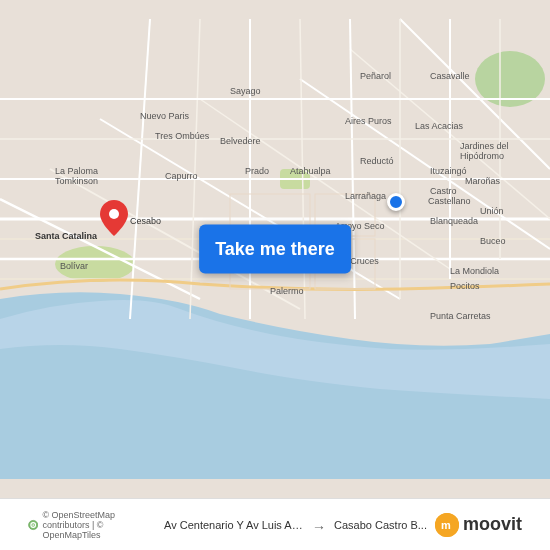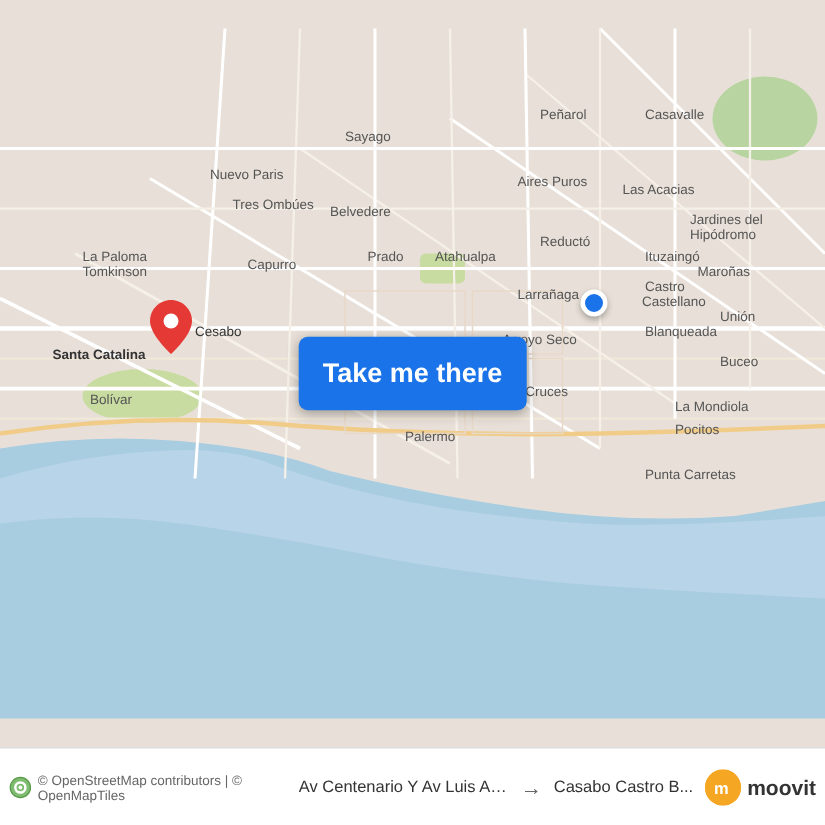--- a/index.html
+++ b/index.html
@@ -63,21 +63,21 @@
       border: 3px solid white;
       border-radius: 50%;
       box-shadow: 0 2px 4px rgba(0,0,0,0.3);
     }
 
     
     .bottom-bar {
       background: white;
       display: flex;
       align-items: center;
-      padding: 8px 6px;
+      padding: 8px 28px;
       border-top: 1px solid #ddd;
       gap: 8px;
       min-height: 52px;
     }
 
     .bottom-left {
       display: flex;
       align-items: center;
       gap: 4px;
       font-size: 10px;
@@ -136,21 +136,21 @@
       background: #f5a623;
       display: flex;
       align-items: center;
       justify-content: center;
       font-size: 10px;
       color: white;
       font-weight: bold;
     }
 
     .moovit-text {
-      font-size: 14px;
+      font-size: 18px;
       font-weight: bold;
       color: #333;
     }
 
     
   </style>
 </head>
 <body>
 
 <div class="container">

